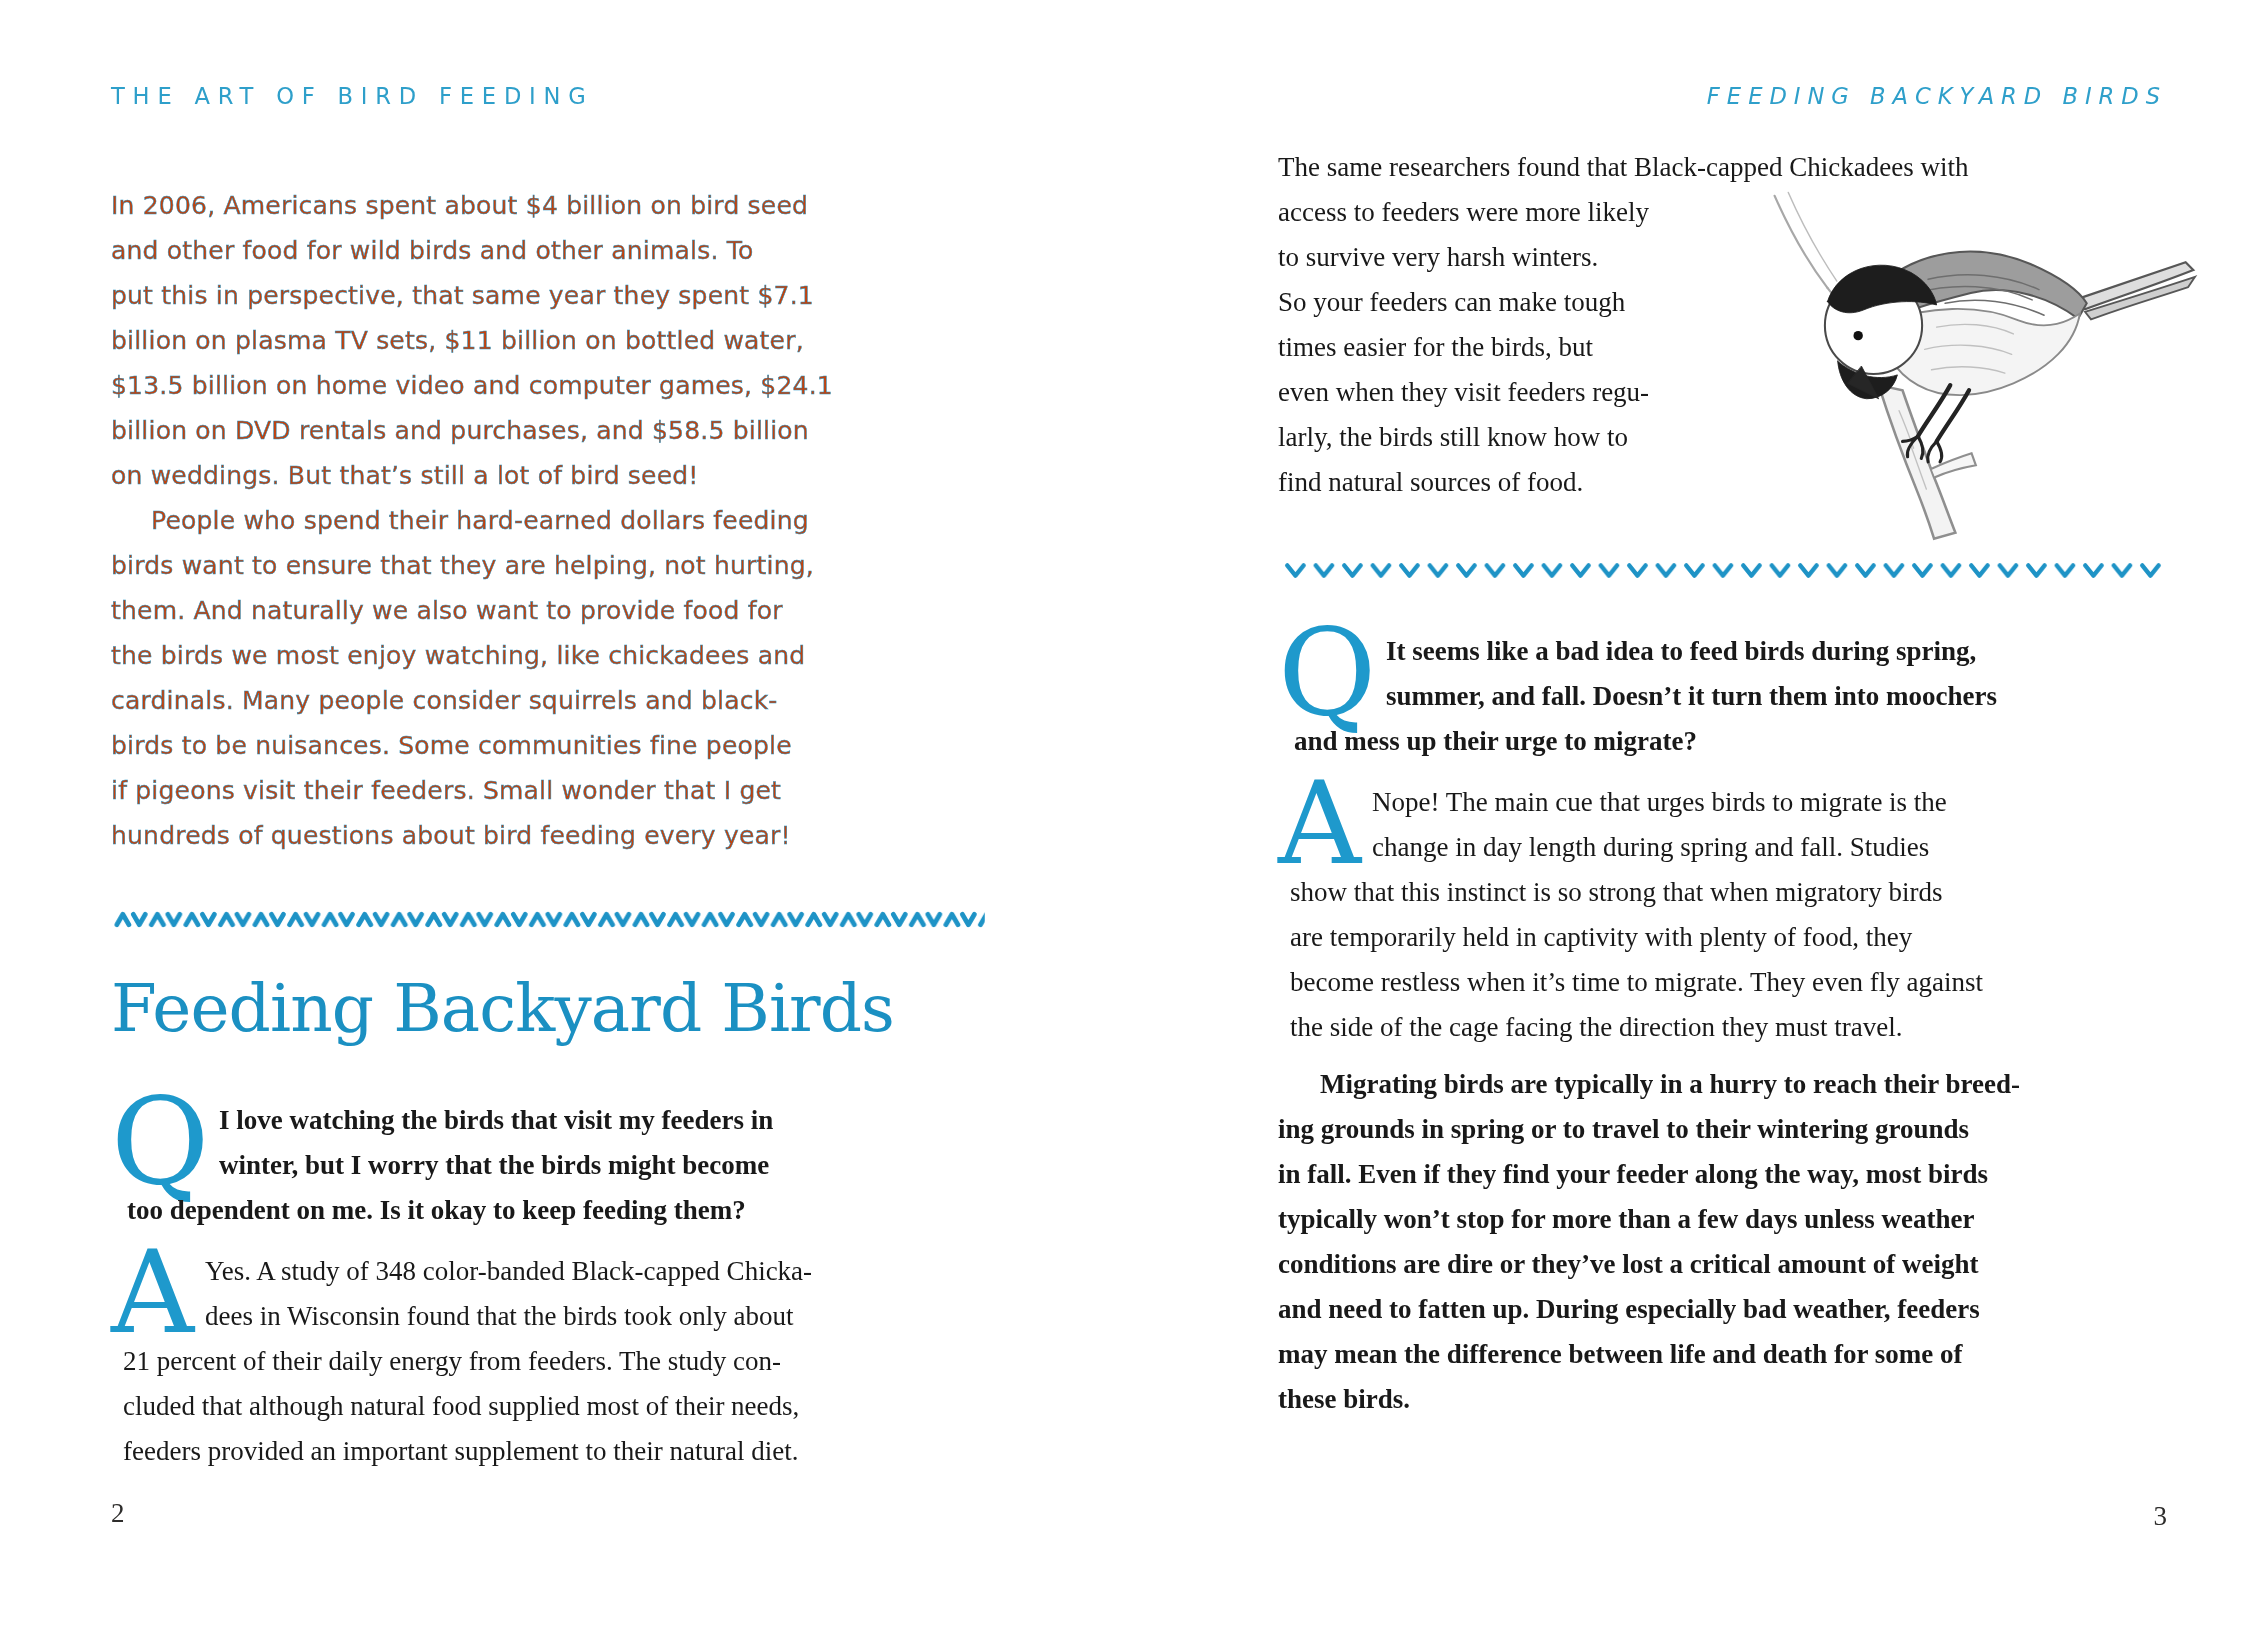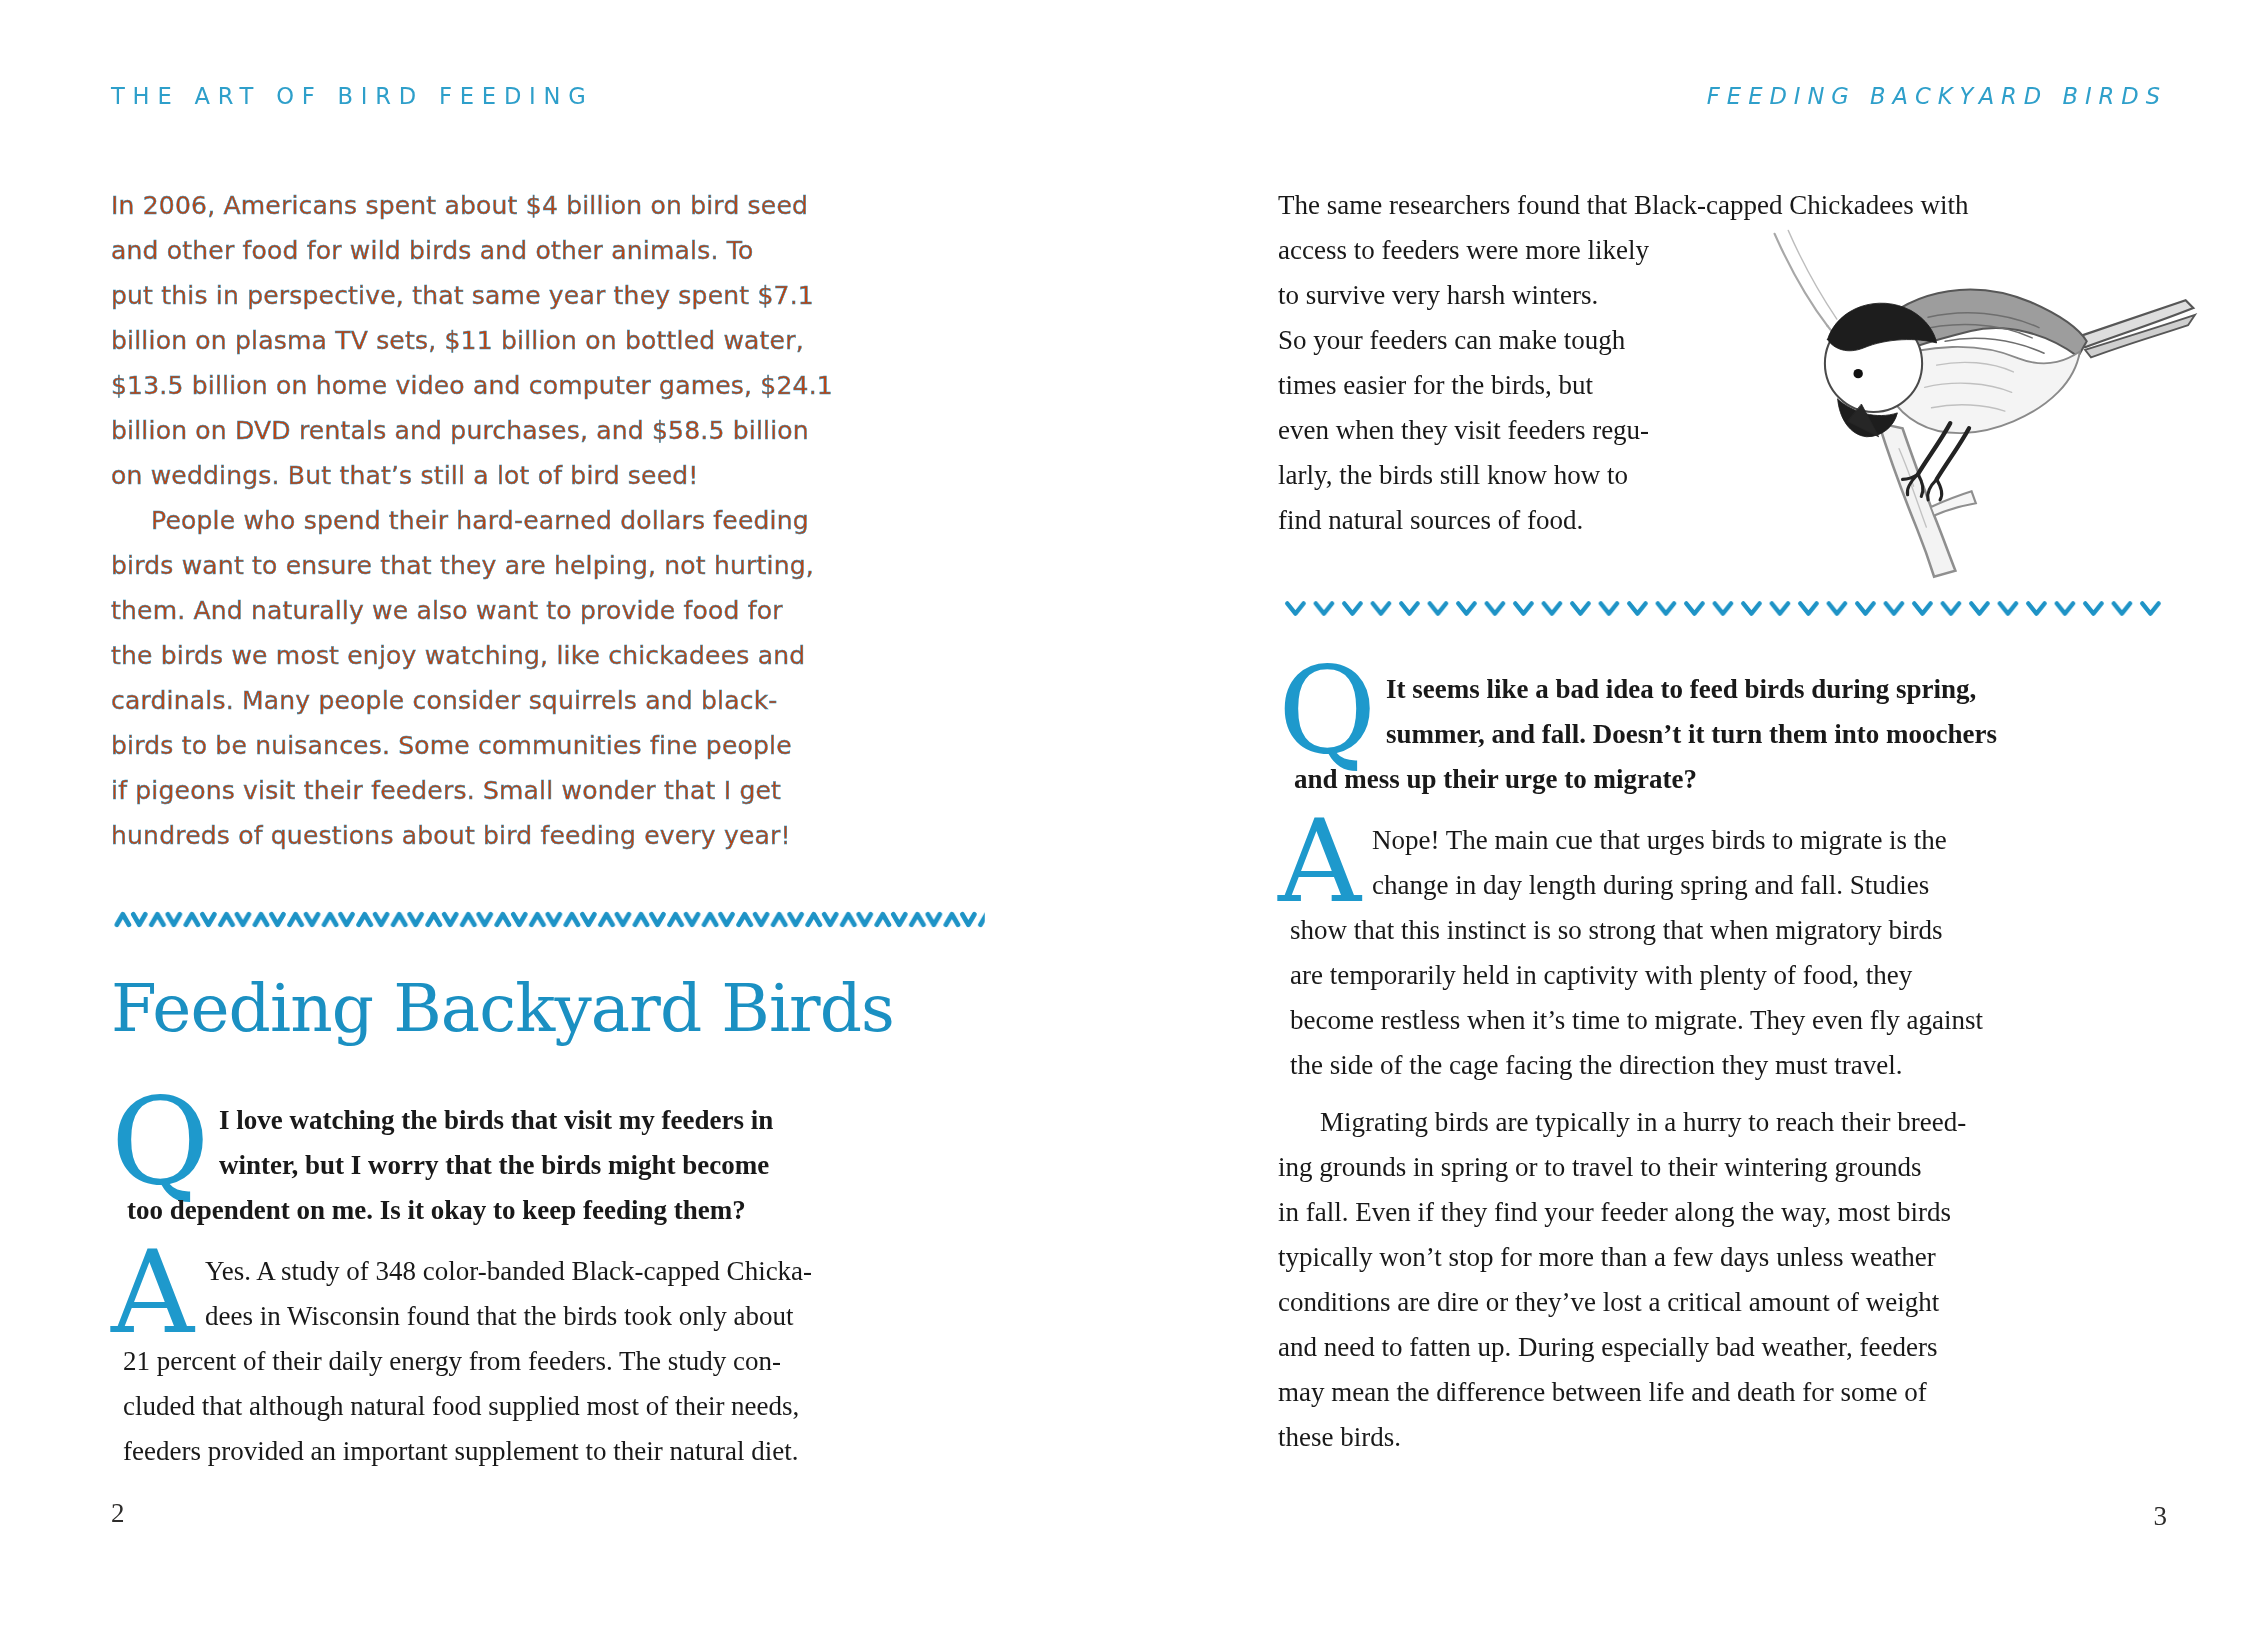--- a/index.html
+++ b/index.html
@@ -27,22 +27,22 @@
   .serif-body{font-size:27px;line-height:45px;color:#191919;}
   .qa-q{margin-top:49px;}
   .qa-q .q-text{font-weight:bold;margin:16px;}
   .qa-a{margin-top:1.7px;}
   .qa-a .a-text{margin:12px;}
   .dropcap{float:left;font-family:"DejaVu Serif",serif;color:#1e99cc;line-height:87px;
            height:90px;overflow:visible;}
   .dropcap.q{font-size:120px;width:108px;}
   .dropcap.a{font-size:115px;width:94px;}
   p.flow{margin:0;}
-  .para2{margin-top:12px;text-indent:42px;}
-  .para1-right{position:relative;margin-top:74px;}
+  .para2{margin-top:12px;text-indent:42px;font-weight:bold;}
+  .para1-right{position:relative;margin-top:36px;}
   .bird-art{position:absolute;left:471px;top:43px;width:452px;height:355px;}
   .pagenum{position:absolute;font-size:27px;color:#2e2d2c;}
   .pagenum.verso{left:111px;top:1498px;}
   .pagenum.recto{left:1278px;width:889px;text-align:right;top:1501px;}
 </style>
 </head>
 <body>
 
 <div class="sheet">
 

